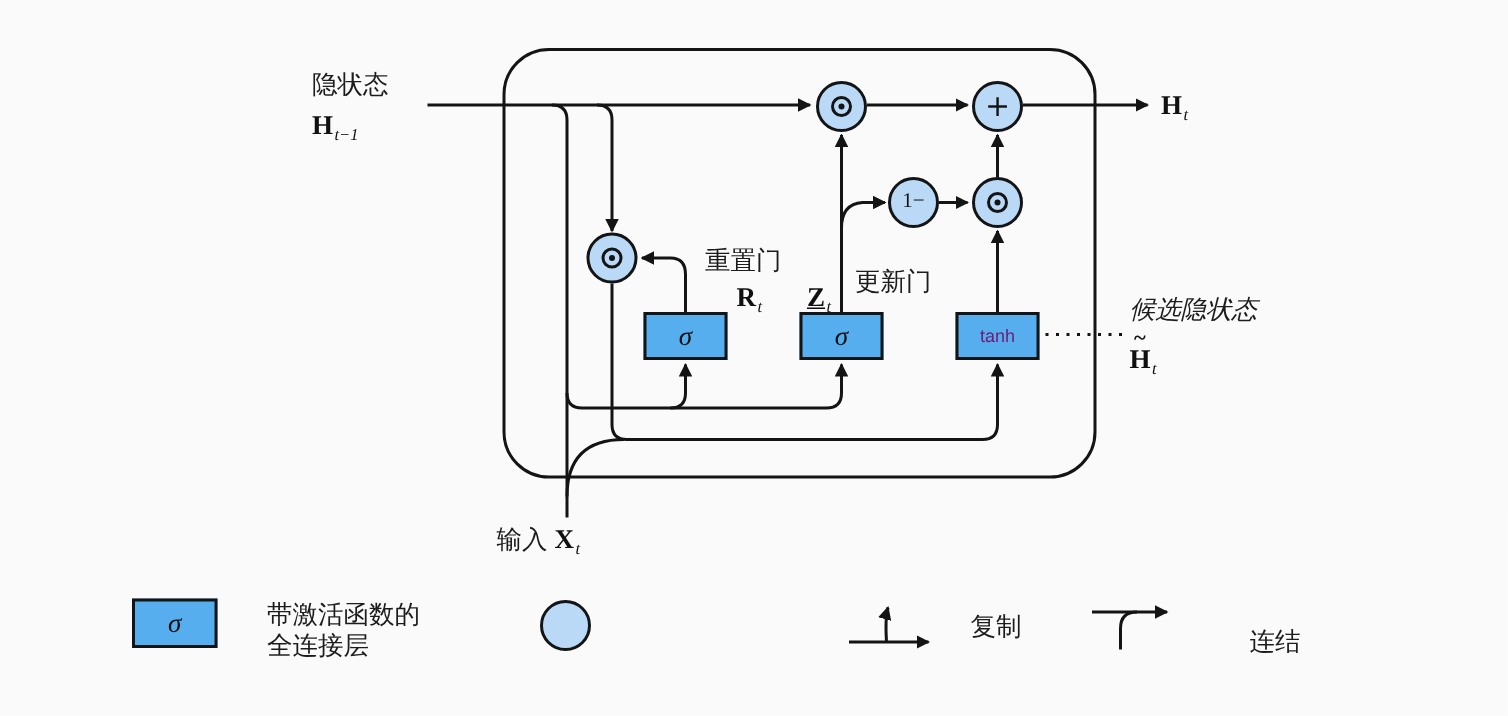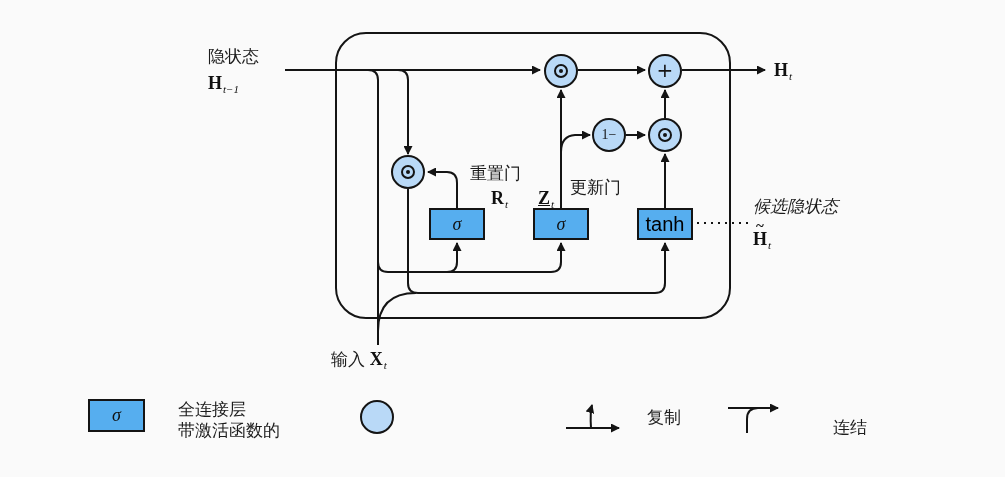--- a/index.html
+++ b/index.html
@@ -7,21 +7,21 @@
   #stage{position:relative;width:1005px;height:477px;background:#fafafa;overflow:hidden;}
   #wires{position:absolute;left:0;top:0;z-index:1;}
   .node{position:absolute;z-index:2;box-sizing:border-box;display:flex;align-items:center;justify-content:center;}
   .opcircle{width:34px;height:34px;border:2px solid #141414;border-radius:50%;background:#b9d9f7;}
   .gatebox{width:56px;height:32px;border:2px solid #141414;background:#56aeef;}
   .ring{width:14px;height:14px;border:2px solid #141414;border-radius:50%;display:flex;align-items:center;justify-content:center;box-sizing:border-box;}
   .dot{width:4px;height:4px;background:#141414;border-radius:50%;}
   .plus-sign{font-size:20px;font-family:"DejaVu Sans",sans-serif;color:#141414;margin-top:-2px;}
   .oneminus{font-size:14px;font-family:"Liberation Serif",serif;color:#141414;}
   .sigma{font-size:18px;font-style:italic;font-family:"Liberation Serif",serif;color:#101010;}
-  .tanh-t{font-size:20px;color:#000000;}
+  .tanh-t{font-size:12px;color:#701a75;}
   .lbl{position:absolute;z-index:3;color:#1c1c1c;font-size:17px;line-height:1.25;white-space:nowrap;}
   .ctr{}
   .math{font-family:"Liberation Serif",serif;font-weight:bold;font-size:18px;color:#101010;}
   .math .sub{font-family:"Liberation Serif",serif;font-weight:normal;font-style:italic;font-size:11px;position:relative;top:4px;margin-left:1px;}
   .tildewrap{position:relative;display:inline-block;}
   .tildewrap .tilde{position:absolute;left:3px;top:-11px;font-weight:bold;font-size:15px;}
 </style>
 </head>
 <body>
 
@@ -128,20 +128,20 @@
   </div>
   <div class="lbl" style="left:331px;top:348px;">
     <span>输入</span>
     <span class="math"><span>X</span><span class="sub">t</span></span>
   </div>
 
   <div class="node gatebox" style="left:88px;top:399px;width:57px;height:33px;">
     <span class="sigma">σ</span>
   </div>
   <div class="lbl ctr" style="left:178px;top:399px;width:130px;">
+    <div>带激活函数的</div>
     <div>全连接层</div>
-    <div>带激活函数的</div>
   </div>
   <div class="node opcircle" style="left:360px;top:400px;"></div>
   <div class="lbl" style="left:647px;top:407px;">复制</div>
   <div class="lbl" style="left:833px;top:407px;margin-top:10px;">连结</div>
 
 </div>
 
 </body></html>

